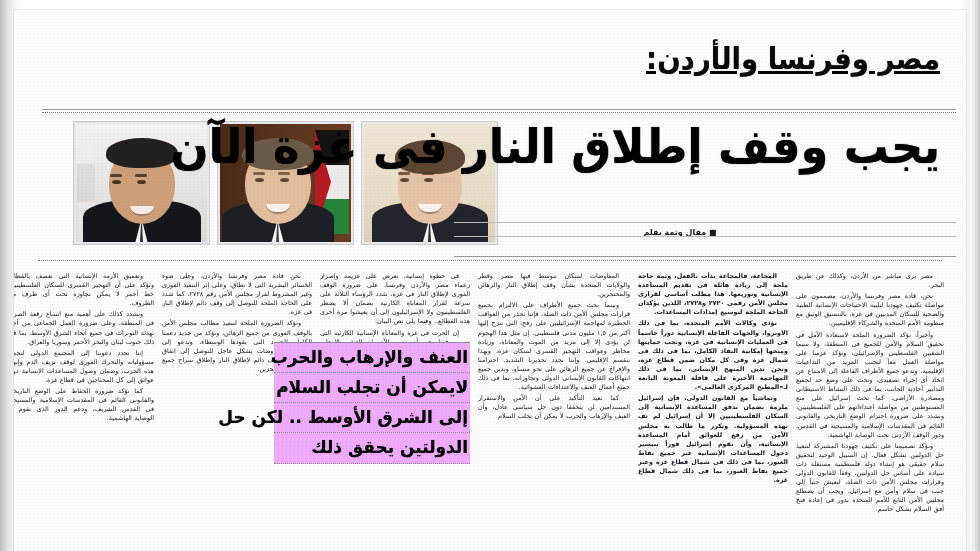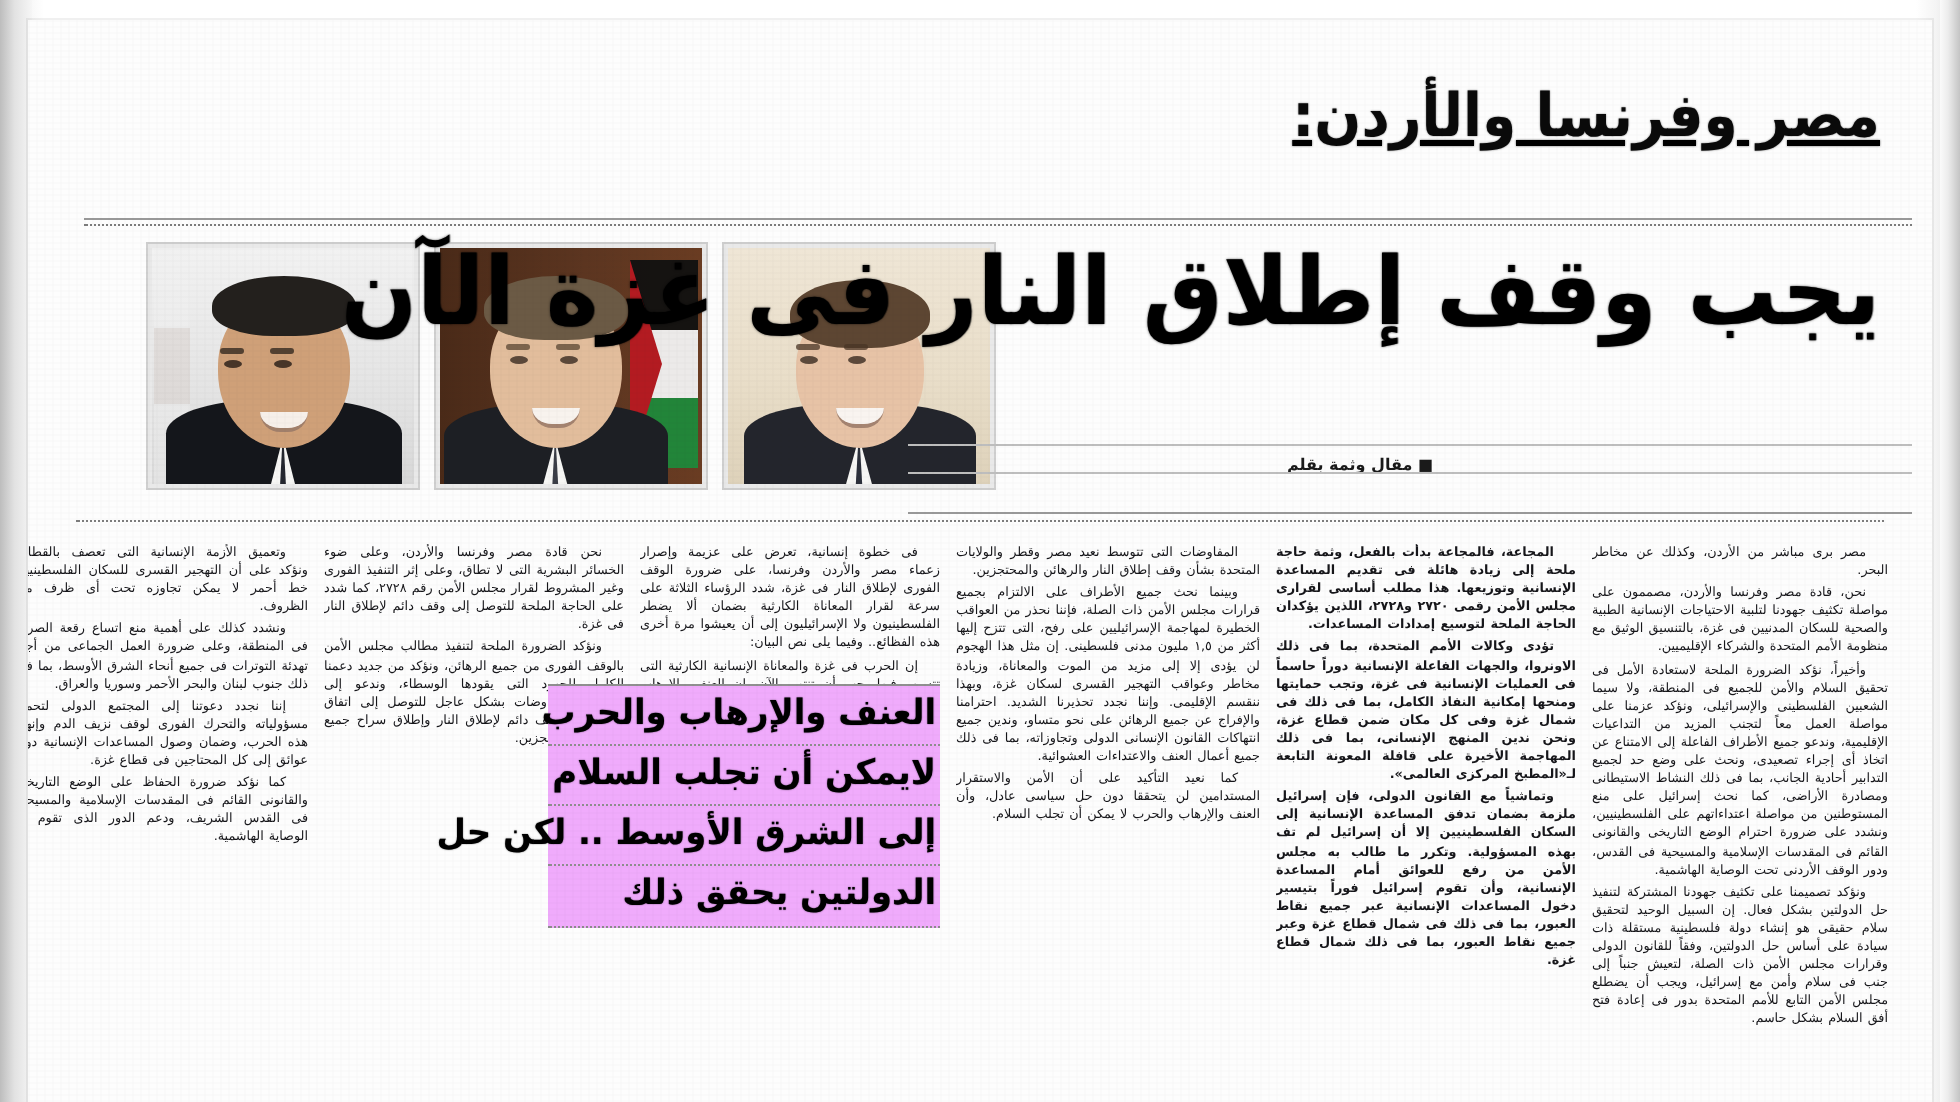--- a/index.html
+++ b/index.html
@@ -221,32 +221,32 @@
 
     <div class="rule-hair" style="left:440px;right:10px;top:212px;"></div>
     <div class="byline-note">■ مقال وثمة بقلم</div>
     <div class="rule-hair" style="left:440px;right:10px;top:226px;"></div>
     <div class="rule-solid" style="left:440px;right:10px;top:246px;"></div>
 
     <div class="rule-dot topline"></div>
 
     <div class="cols">
       <div class="col c1">
-        <p>مصر برى مباشر من الأردن، وكذلك عن مخاطر البحر.</p>
+        <p>مصر برى مباشر من الأردن، وكذلك عن طريق البحر.</p>
         <p>نحن، قادة مصر وفرنسا والأردن، مصممون على مواصلة تكثيف جهودنا لتلبية الاحتياجات الإنسانية الطبية والصحية للسكان المدنيين فى غزة، بالتنسيق الوثيق مع منظومة الأمم المتحدة والشركاء الإقليميين.</p>
         <p>وأخيراً، نؤكد الضرورة الملحة لاستعادة الأمل فى تحقيق السلام والأمن للجميع فى المنطقة، ولا سيما الشعبين الفلسطينى والإسرائيلى، ونؤكد عزمنا على مواصلة العمل معاً لتجنب المزيد من التداعيات الإقليمية، وندعو جميع الأطراف الفاعلة إلى الامتناع عن اتخاذ أى إجراء تصعيدى، ونحث على وضع حد لجميع التدابير أحادية الجانب، بما فى ذلك النشاط الاستيطانى ومصادرة الأراضى، كما نحث إسرائيل على منع المستوطنين من مواصلة اعتداءاتهم على الفلسطينيين، ونشدد على ضرورة احترام الوضع التاريخى والقانونى القائم فى المقدسات الإسلامية والمسيحية فى القدس، ودور الوقف الأردنى تحت الوصاية الهاشمية.</p>
         <p>ونؤكد تصميمنا على تكثيف جهودنا المشتركة لتنفيذ حل الدولتين بشكل فعال. إن السبيل الوحيد لتحقيق سلام حقيقى هو إنشاء دولة فلسطينية مستقلة ذات سيادة على أساس حل الدولتين، وفقاً للقانون الدولى وقرارات مجلس الأمن ذات الصلة، لتعيش جنباً إلى جنب فى سلام وأمن مع إسرائيل، ويجب أن يضطلع مجلس الأمن التابع للأمم المتحدة بدور فى إعادة فتح أفق السلام بشكل حاسم.</p>
       </div>
       <div class="col c2">
         <p>المجاعة، فالمجاعة بدأت بالفعل، وثمة حاجة ملحة إلى زيادة هائلة فى تقديم المساعدة الإنسانية وتوزيعها. هذا مطلب أساسى لقرارى مجلس الأمن رقمى ٢٧٢٠ و٢٧٢٨، اللذين يؤكدان الحاجة الملحة لتوسيع إمدادات المساعدات.</p>
         <p>تؤدى وكالات الأمم المتحدة، بما فى ذلك الاونروا، والجهات الفاعلة الإنسانية دوراً حاسماً فى العمليات الإنسانية فى غزة، وتجب حمايتها ومنحها إمكانية النفاذ الكامل، بما فى ذلك فى شمال غزة وفى كل مكان ضمن قطاع غزة، ونحن ندين المنهج الإنسانى، بما فى ذلك المهاجمة الأخيرة على قافلة المعونة التابعة لـ«المطبخ المركزى العالمى».</p>
         <p>وتماشياً مع القانون الدولى، فإن إسرائيل ملزمة بضمان تدفق المساعدة الإنسانية إلى السكان الفلسطينيين إلا أن إسرائيل لم تف بهذه المسؤولية. وتكرر ما طالب به مجلس الأمن من رفع للعوائق أمام المساعدة الإنسانية، وأن تقوم إسرائيل فوراً بتيسير دخول المساعدات الإنسانية عبر جميع نقاط العبور، بما فى ذلك فى شمال قطاع غزة وعبر جميع نقاط العبور، بما فى ذلك شمال قطاع غزة.</p>
       </div>
       <div class="col c3">
-        <p>المفاوضات التى تتوسط نعيد مصر وقطر والولايات المتحدة بشأن وقف إطلاق النار والرهائن والمحتجزين.</p>
+        <p>المفاوضات لسكان تتوسط فيها مصر وقطر والولايات المتحدة بشأن وقف إطلاق النار والرهائن والمحتجزين.</p>
         <p>وبينما نحث جميع الأطراف على الالتزام بجميع قرارات مجلس الأمن ذات الصلة، فإننا نحذر من العواقب الخطيرة لمهاجمة الإسرائيليين على رفح، التى تتزح إليها أكثر من ١,٥ مليون مدنى فلسطينى. إن مثل هذا الهجوم لن يؤدى إلا إلى مزيد من الموت والمعاناة، وزيادة مخاطر وعواقب التهجير القسرى لسكان غزة، وبهذا ننقسم الإقليمى. وإننا نجدد تحذيرنا الشديد. احترامنا والإفراج عن جميع الرهائن على نحو متساو، وندين جميع انتهاكات القانون الإنسانى الدولى وتجاوزاته، بما فى ذلك جميع أعمال العنف والاعتداءات العشوائية.</p>
         <p>كما نعيد التأكيد على أن الأمن والاستقرار المستدامين لن يتحققا دون حل سياسى عادل، وأن العنف والإرهاب والحرب لا يمكن أن تجلب السلام.</p>
       </div>
       <div class="col c4">
         <p>فى خطوة إنسانية، تعرض على عزيمة وإصرار زعماء مصر والأردن وفرنسا، على ضرورة الوقف الفورى لإطلاق النار فى غزة، شدد الرؤساء الثلاثة على سرعة لقرار المعاناة الكارثية بضمان ألا يضطر الفلسطينيون ولا الإسرائيليون إلى أن يعيشوا مرة أخرى هذه الفظائع.. وفيما يلى نص البيان:</p>
         <p>إن الحرب فى غزة والمعاناة الإنسانية الكارثية التى تتسبب فيها يجب أن تنتهى الآن. إن العنف والإرهاب والحرب لا يمكن أن تجلب السلام إلى الشرق الأوسط، لكن حل الدولتين يحقق ذلك، فهو الطريق الوحيد الموثوق به لضمان السلام والأمن للجميع، وضمان ألا يضطر الفلسطينيون ولا الإسرائيليون إلى أن يعيشوا مرة أخرى هذه الفظائع التى حلت بهم منذ هجمات حماس من السابع من أكتوبر.</p>
         <p>لهذا السبب نؤكد، أضطلع أخيراً التمسك بوقف فورى لإطلاق النار فى غزة، فى خطوة حاسمة يجب تنفيذها بالتعامل دون قيود من الناخب.</p>
       </div>
       <div class="col c5">
         <p>نحن قادة مصر وفرنسا والأردن، وعلى ضوء الخسائر البشرية التى لا تطاق، وعلى إثر التنفيذ الفورى وغير المشروط لقرار مجلس الأمن رقم ٢٧٢٨، كما شدد على الحاجة الملحة للتوصل إلى وقف دائم لإطلاق النار فى غزة.</p>

